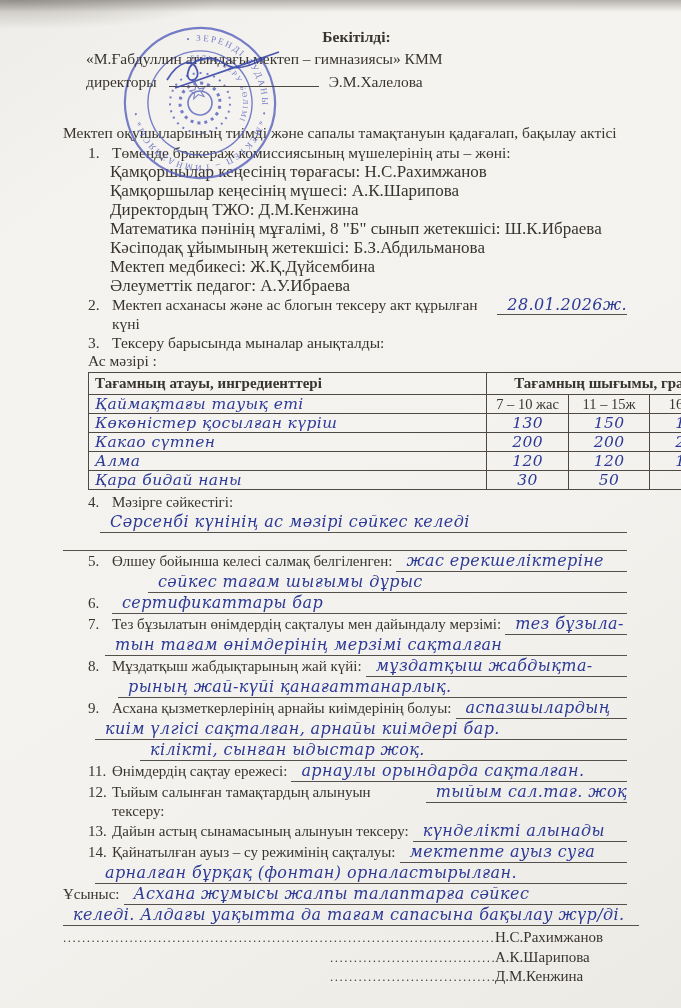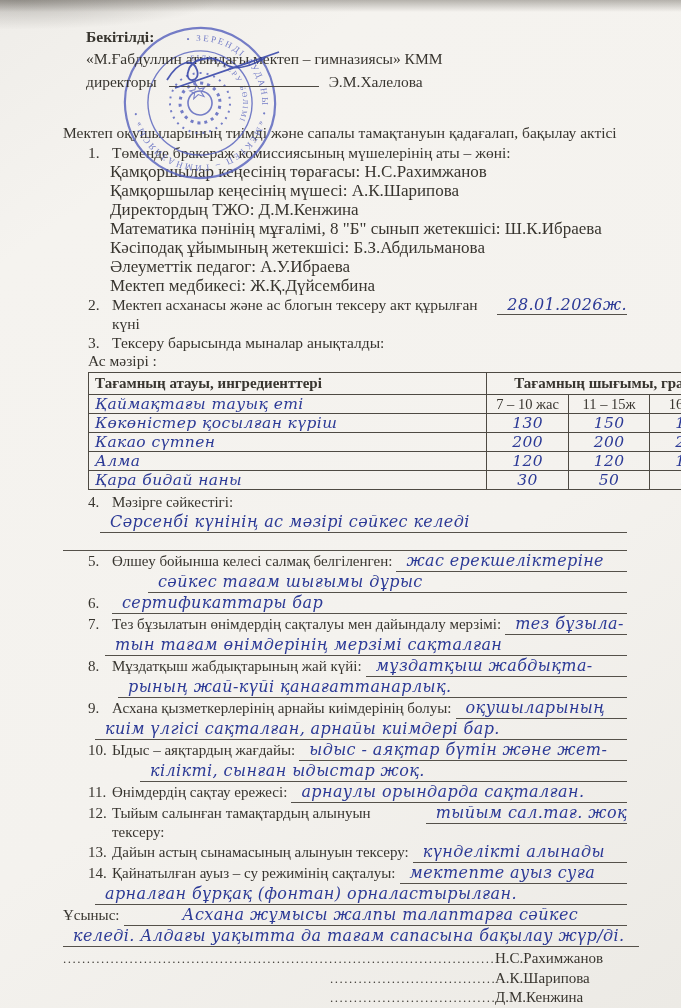--- a/index.html
+++ b/index.html
@@ -25,21 +25,21 @@
   }
   .scan-corner {
     position:absolute; top:0; left:0; width:220px; height:30px;
     background:radial-gradient(ellipse at 8% 0%, rgba(70,66,60,.30), rgba(70,66,60,0) 70%);
     pointer-events:none;
   }
 
   
   .approval { margin-left:23px; position:relative; z-index:2; }
   .approval div, .approval span { font-size:15.5px; line-height:22px; }
-  .b { font-weight:bold; }
+  .b { font-weight:bold;text-align:center; }
   .director-line { display:flex; align-items:baseline; }
   .sigline {
     position:relative;
     width:150px; margin:0 10px 0 12px;
     border-bottom:1.2px solid #4d4942;
     height:16px;
   }
   .scribble { position:absolute; pointer-events:none; }
 
   .stamp {
@@ -89,21 +89,21 @@
   table.menu th.c { text-align:center; }
   table.menu td { height:18px; line-height:17px; }
   table.menu td.c { text-align:center; font-size:14.5px; }
   table.menu .hw { font-size:15.5px; }
   col.dish { width:332px; } col.age { width:68px; }
 
   
   .sec-b .row, .sec-b .row2 { font-size:15px; line-height:19px; }
   .sec-b .row { margin-left:25px; }
   .menu-label { margin-left:25px; font-size:15.5px; line-height:18px; }
-  .norow { margin-left:0 !important;text-align:center; }
+  .norow { margin-left:0 !important; }
   .lbl { padding-right:4px; }
 
   
   .sigs { margin-top:2px; }
   .sigrow { display:flex; align-items:baseline; font-size:15px; line-height:18.5px; }
   .sigrow .dots {
     flex:1; overflow:hidden; white-space:nowrap;
     letter-spacing:1.5px; color:#45423c; font-size:13px;
     position:relative;
   }
@@ -160,22 +160,22 @@
   <div class="row">
     <span class="num">1.</span>
     <span class="lbl">Төменде бракераж комиссиясының мүшелерінің аты – жөні:</span>
   </div>
   <div class="members">
     <div>Қамқоршылар кеңесінің төрағасы: Н.С.Рахимжанов</div>
     <div>Қамқоршылар кеңесінің мүшесі: А.К.Шарипова</div>
     <div>Директордың ТЖО: Д.М.Кенжина</div>
     <div>Математика пәнінің мұғалімі, 8 "Б" сынып жетекшісі: Ш.К.Ибраева</div>
     <div>Кәсіподақ ұйымының жетекшісі: Б.З.Абдильманова</div>
+    <div>Мектеп медбикесі: Ж.Қ.Дүйсембина</div>
     <div>Әлеуметтік педагог: А.У.Ибраева</div>
-    <div>Мектеп медбикесі: Ж.Қ.Дүйсембина</div>
   </div>
 
   <div class="row">
     <span class="num">2.</span>
     <span class="lbl">Мектеп асханасы және ас блогын тексеру акт құрылған күні</span>
     <span class="ans"><span class="hw">28.01.2026ж.</span></span>
   </div>
 
   <div class="row">
     <span class="num">3.</span>
@@ -269,31 +269,26 @@
       <span class="lbl">Мұздатқыш жабдықтарының жай күйі:</span>
       <span class="ans"><span class="hw">мұздатқыш жабдықта-</span></span>
     </div>
     <div class="row2" style="padding-left:55px">
       <span class="ans"><span class="hw">рының жай-күйі қанағаттанарлық.</span></span>
     </div>
 
     <div class="row">
       <span class="num">9.</span>
       <span class="lbl">Асхана қызметкерлерінің арнайы киімдерінің болуы:</span>
-      <span class="ans"><span class="hw">оқушыларының</span></span>
+      <span class="ans"><span class="hw">аспазшылардың</span></span>
     </div>
     <div class="row2" style="padding-left:32px">
       <span class="ans"><span class="hw">киім үлгісі сақталған, арнайы киімдері бар.</span></span>
     </div>
 
-    <div class="row">
-      <span class="num">10.</span>
-      <span class="lbl">Ыдыс – аяқтардың жағдайы:</span>
-      <span class="ans"><span class="hw">ыдыс - аяқтар бүтін және жет-</span></span>
-    </div>
     <div class="row2" style="padding-left:77px">
       <span class="ans"><span class="hw">кілікті, сынған ыдыстар жоқ.</span></span>
     </div>
 
     <div class="row">
       <span class="num">11.</span>
       <span class="lbl">Өнімдердің сақтау ережесі:</span>
       <span class="ans"><span class="hw">арнаулы орындарда сақталған.</span></span>
     </div>
 

